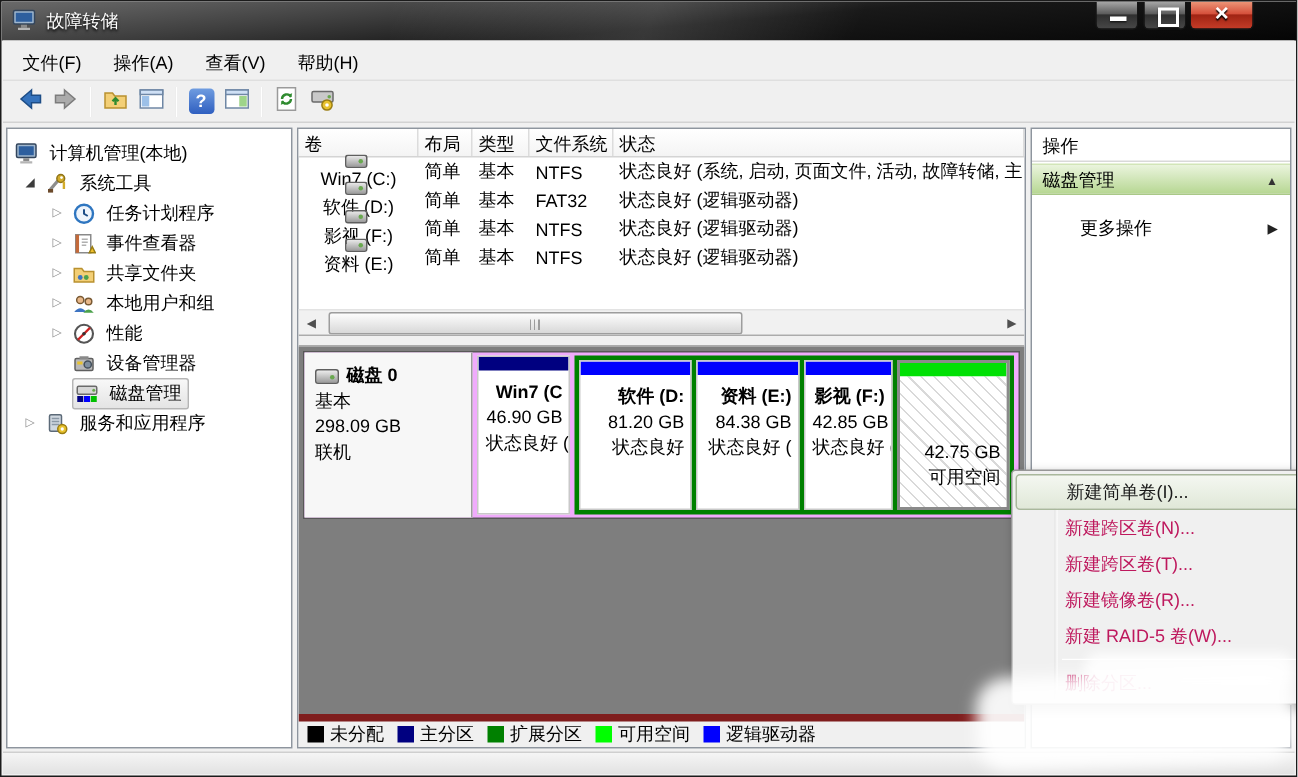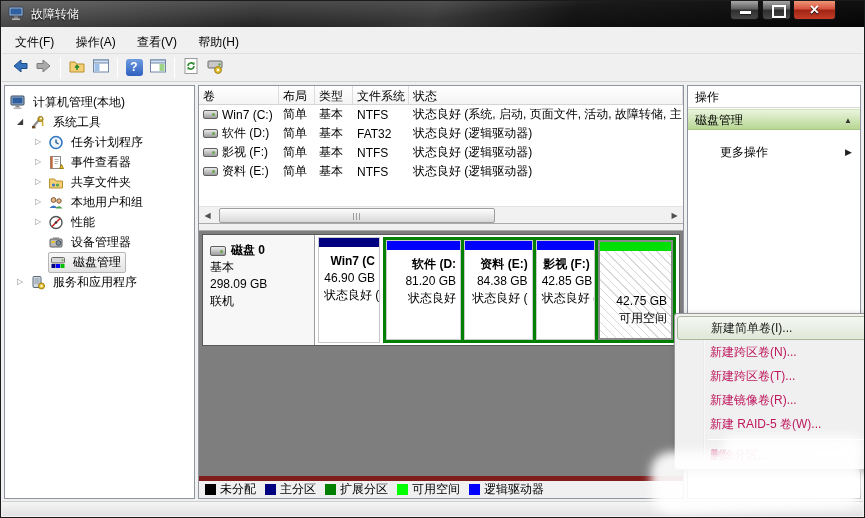--- a/index.html
+++ b/index.html
@@ -45,39 +45,39 @@
   .exp.closed::before { content:"▷"; color:#8f8f8f; }
   .ticon { width:16px; height:15px; flex:none; margin-right:4px; }
   .tlabel { padding:1px 3px; }
   .tsel { display:flex; align-items:center; border:1px solid #b5b5b5; border-radius:2px; background:linear-gradient(#f8f8f8,#e4e4e4); padding:0 1px; }
 
   
   .vl-header { position:absolute; left:0; right:0; top:0; height:19px; display:flex; background:linear-gradient(#fff,#f4f4f4); border-bottom:1px solid #d4d4d4; }
   .hcell { border-right:1px solid #dcdcdc; padding:2px 4px; white-space:nowrap; overflow:hidden; }
   .c0{width:80px;} .c1{width:36px;} .c2{width:38px;} .c3{width:56px;} .c4{flex:1;}
   .vrow { position:absolute; left:0; right:0; height:19px; display:flex; align-items:center; }
-  .vcell { padding:0 4px; white-space:nowrap; overflow:hidden; }
+  .vcell { padding:0 4px; white-space:nowrap; overflow:hidden;flex-direction:column; }
   .vname { display:flex; align-items:center; }
   .vol-ico { width:15px; height:9px; flex:none; margin-right:4px; border:1px solid #5f5f5f; border-radius:2px;
     background:linear-gradient(#e8e8e8,#9c9c9c); position:relative; }
   .vol-ico::after { content:""; position:absolute; right:2px; top:2px; width:3px; height:3px; border-radius:50%; background:#69a84f; }
 
   
   .hscroll { position:absolute; left:0; right:0; top:120px; height:17px; background:#f1f1f1; border-top:1px solid #e3e3e3; }
   .harrow { position:absolute; top:0; width:17px; height:17px; text-align:center; font-size:8px; line-height:17px; color:#505050; }
   .harrow.left { left:0; } .harrow.right { right:0; }
   .harrow.left::before { content:"◀"; } .harrow.right::before { content:"▶"; }
   .hthumb { position:absolute; left:20px; top:1px; width:276px; height:15px; border:1px solid #9d9d9d; border-radius:2px; background:linear-gradient(#fdfdfd,#d8d8d8); }
   .hthumb::after { content:""; position:absolute; left:50%; top:4px; width:8px; height:7px; margin-left:-4px;
     background:repeating-linear-gradient(90deg,#9d9d9d 0 1px,transparent 1px 3px); }
   .vsplit { position:absolute; left:0; right:0; top:137px; height:8px; background:#f0f0f0; border-top:1px solid #ababab; border-bottom:1px solid #ababab; }
 
   
   .diskarea { position:absolute; left:0; right:0; top:145px; bottom:22px; background:#7e7e7e; }
-  .drow { position:absolute; left:3px; right:3px; top:3px; height:112px; display:flex; border:1px solid #585858; background:#ffffff; }
+  .drow { position:absolute; left:3px; right:3px; top:3px; height:112px; display:flex; border:1px solid #585858; background:#f0abfc; }
   .crow { position:absolute; left:3px; right:3px; top:118px; height:106px; display:flex; border:1px solid #585858; background:#fff; }
   .dlabel { width:112px; flex:none; background:#f7f7f7; border-right:1px solid #9c9c9c; padding:7px 7px; line-height:17px; }
   .dname { display:flex; align-items:center; font-weight:bold; }
   .drive-ico { width:16px; height:10px; margin-right:5px; border:1px solid #5f5f5f; border-radius:2px; background:linear-gradient(#ececec,#9c9c9c); position:relative; }
   .drive-ico::after { content:""; position:absolute; right:2px; bottom:2px; width:3px; height:3px; border-radius:50%; background:#69a84f; }
   .cd-ico { width:14px; height:14px; margin-right:5px; border-radius:50%; background:radial-gradient(circle at 50% 50%, #fff 0 2px, #b9c6b9 2px 3px, #dfe7df 3px 6px, #8fa08f 6px 7px); }
   .pregion { flex:1; display:flex; padding:2px 3px;text-align:right; }
   .part { display:flex; flex-direction:column; background:#fff; border:1px solid #c9c9c9; overflow:hidden; }
   .pbar { height:9px; flex:none; }
   .bar-primary { background:#000080; } .bar-logical { background:#0000fe; } .bar-free { background:#00e004; }

